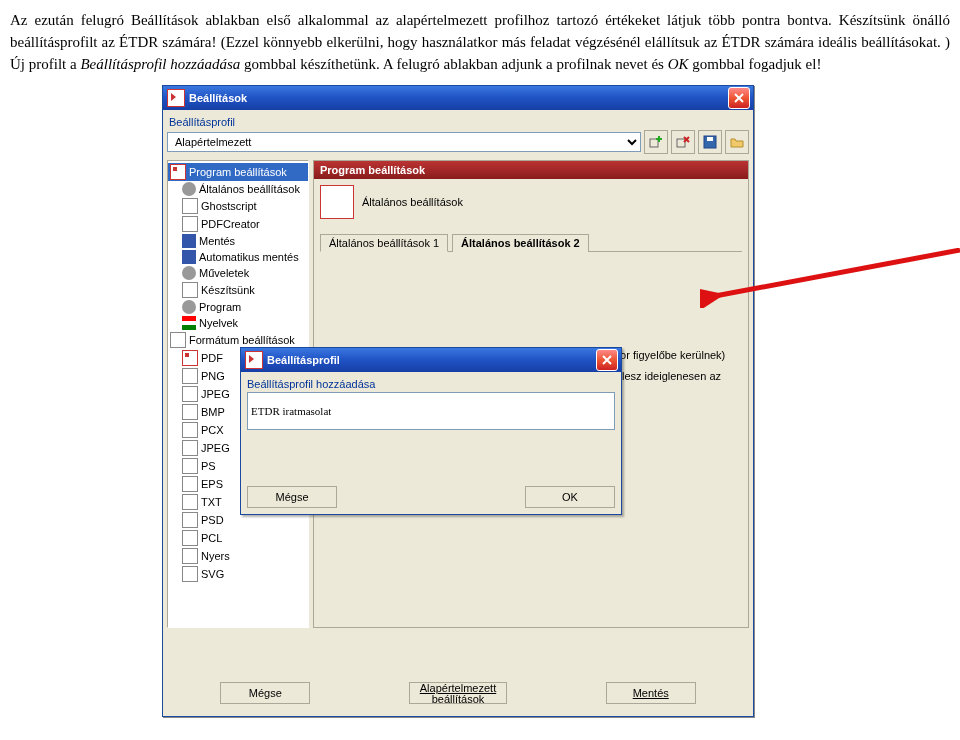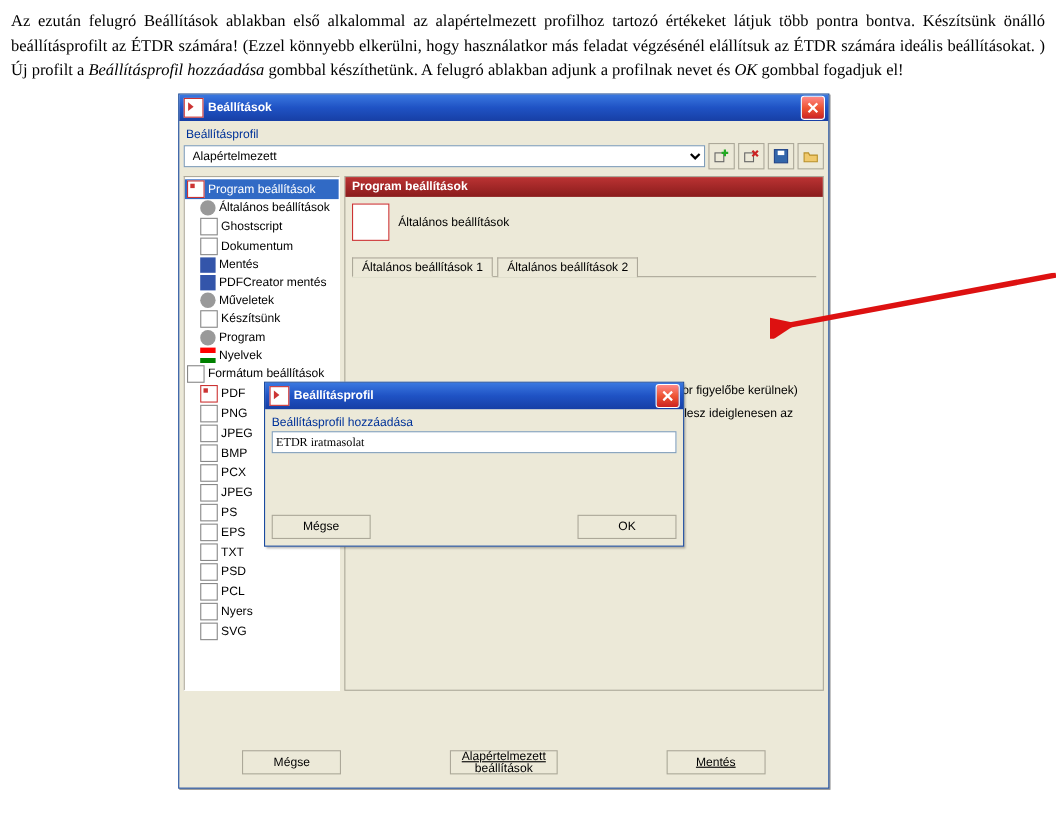--- a/index.html
+++ b/index.html
@@ -103,21 +103,21 @@
     padding:3px 6px;
   }
   .rpanel-body { padding:6px; }
   .rpanel-row1 { display:flex; align-items:center; gap:8px; margin-bottom:14px; }
   .rpanel-row1 .bigico { width:32px; height:32px; background:#fff; border:1px solid #c33; }
 
   .tabstrip { display:flex; gap:4px; border-bottom:1px solid #aca899; margin-bottom:2px;text-align:right;}
   .tab {
     border:1px solid #aca899; border-bottom:none;
     background:#ece9d8; padding:2px 8px; font-size:11px;
-    position:relative; top:1px;
+    position:relative; top:1px;font-weight:bold;
   }
   .tab.sel { background:#ece9d8; font-weight:normal; border-bottom:1px solid #ece9d8; }
 
   .chk { display:flex; align-items:flex-start; gap:5px; margin:4px 0; font-size:11px; line-height:1.3; }
   .chk input { margin-top:1px; }
   .field-label { margin-top:10px; font-size:11px; }
   .dd {
     width:260px; height:20px; border:1px solid #7f9db9; background:#fff;
     font-size:11px; padding:1px 3px;
   }
@@ -139,21 +139,21 @@
     border:1px solid #1a4aa0;
     background:#ece9d8;
     font-family:Tahoma,sans-serif; font-size:11px;
     box-shadow:2px 2px 2px rgba(0,0,0,0.3);
     z-index:10;
   }
   .modal .body { padding:6px; }
   .modal .label { color:#003399; margin-bottom:2px; }
   .modal input[type=text] {
     width:100%; box-sizing:border-box; height:20px;
-    border:1px solid #7f9db9; padding:0 3px; font-family:Tahoma; font-size:11px;
+    border:1px solid #7f9db9; padding:18px 3px; font-family:Tahoma; font-size:11px;
   }
   .modal .btnrow { display:flex; justify-content:space-between; margin-top:10px; }
 
   
   .arrow {
     position:absolute;
     left:690px; top:163px;
     width:270px; height:60px;
     pointer-events:none;
     z-index:20;
@@ -218,29 +218,29 @@
             <div class="tree-item tree-sub">
               <span class="ti ico-gear"></span>
               <span>Általános beállítások</span>
             </div>
             <div class="tree-item tree-sub">
               <span class="ti ico-doc"></span>
               <span>Ghostscript</span>
             </div>
             <div class="tree-item tree-sub">
               <span class="ti ico-doc"></span>
-              <span>Dokumentum</span>
+              <span>PDFCreator</span>
             </div>
             <div class="tree-item tree-sub">
               <span class="ti ico-save"></span>
               <span>Mentés</span>
             </div>
             <div class="tree-item tree-sub">
               <span class="ti ico-save"></span>
-              <span>PDFCreator mentés</span>
+              <span>Automatikus mentés</span>
             </div>
             <div class="tree-item tree-sub">
               <span class="ti ico-gear"></span>
               <span>Műveletek</span>
             </div>
             <div class="tree-item tree-sub">
               <span class="ti ico-doc"></span>
               <span>Készítsünk</span>
             </div>
             <div class="tree-item tree-sub">

